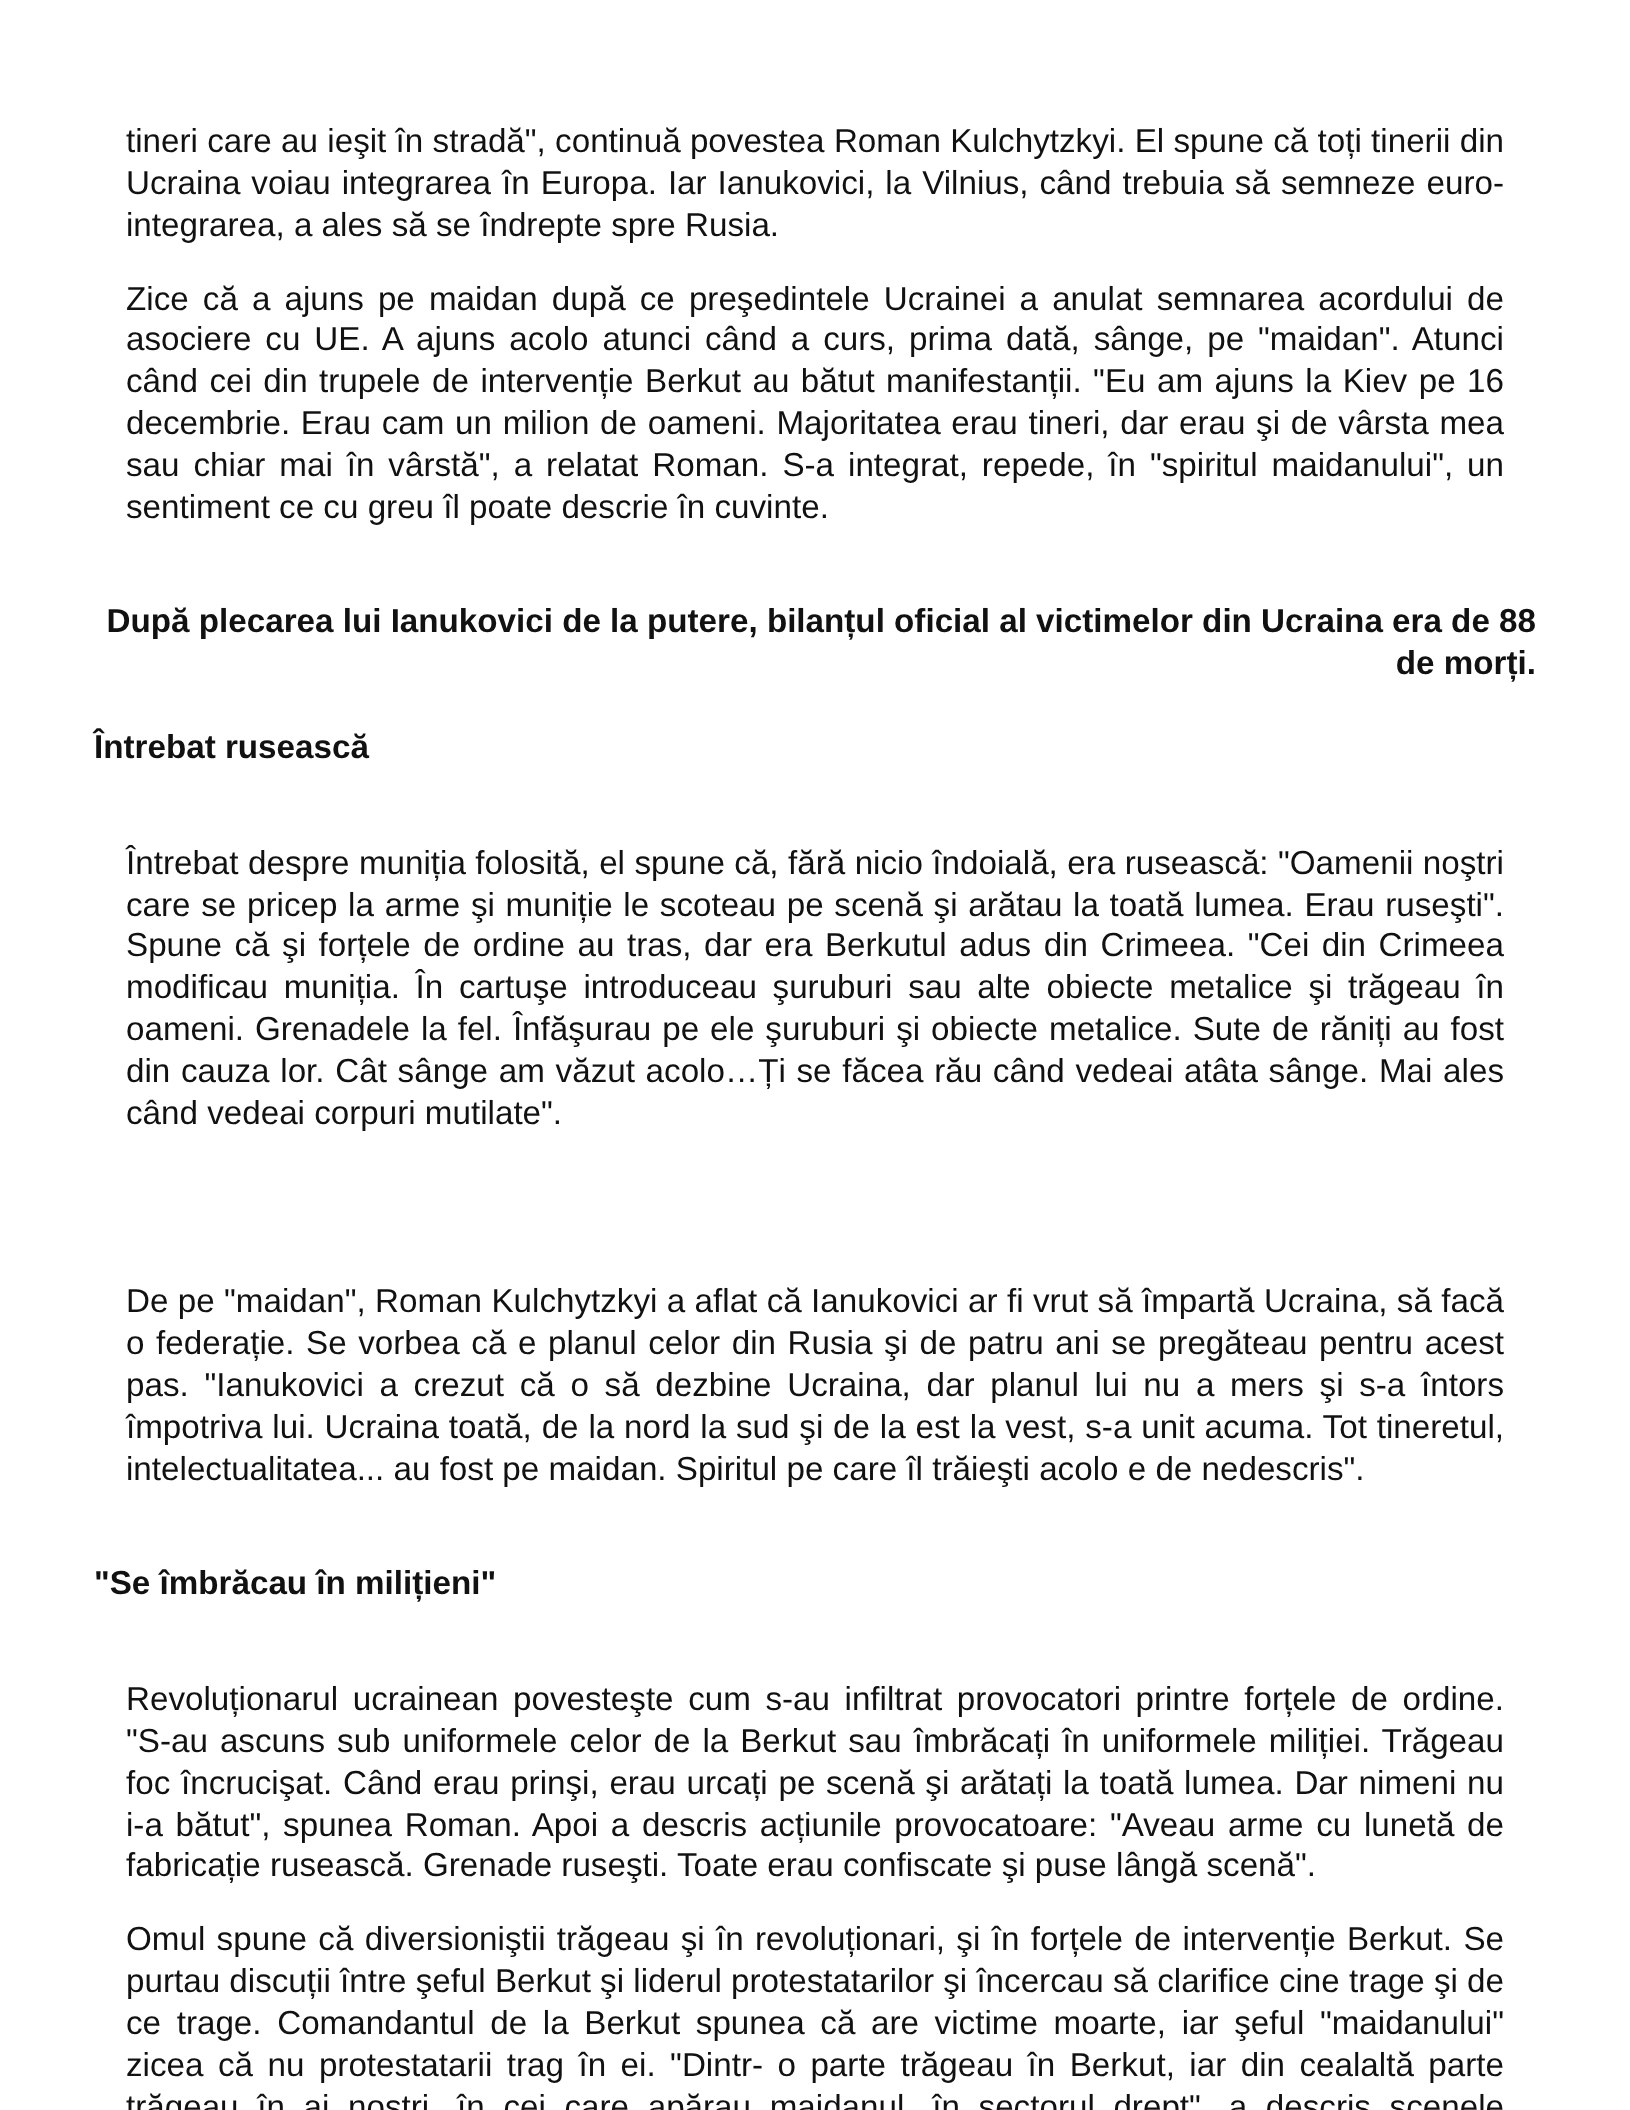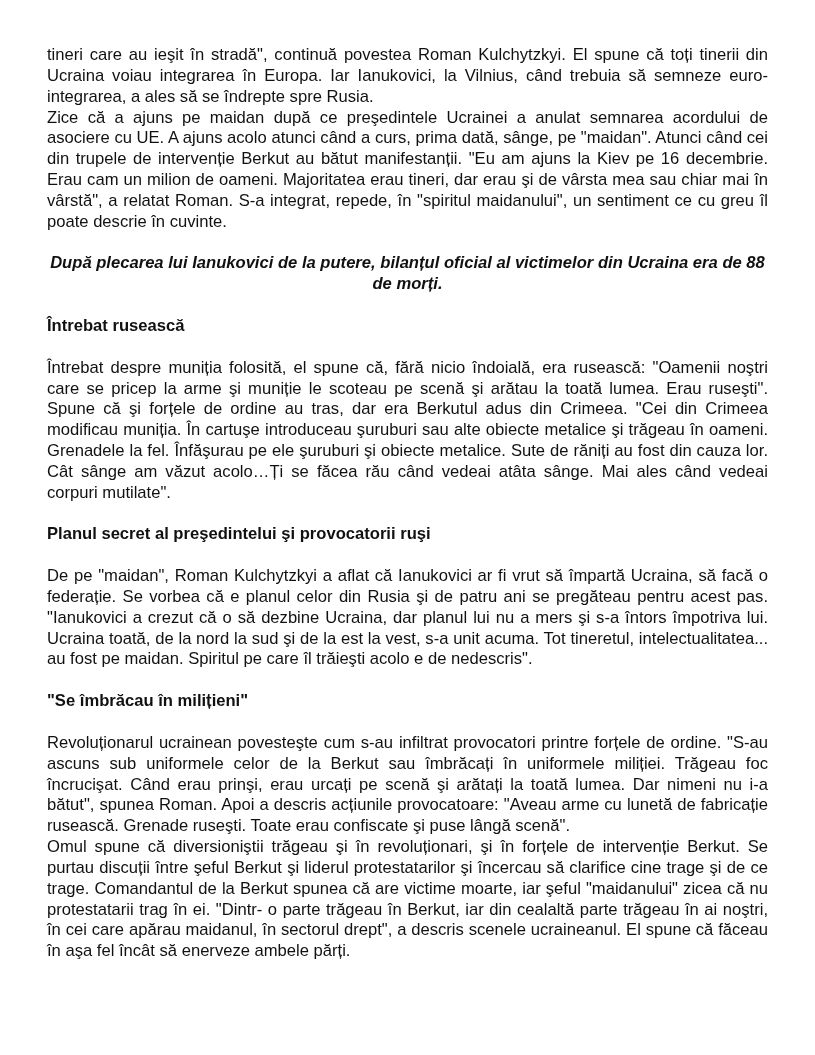--- a/index.html
+++ b/index.html
@@ -2,41 +2,40 @@
 <html><head>
 <meta charset="utf-8">
 <style>
   html, body { margin: 0; padding: 0; background: #ffffff; }
   body { width: 815px; height: 1055px; overflow: hidden; position: relative; }
   .page {
     position: absolute; left: 47px; top: 45px; width: 721px;
     font-family: "Liberation Sans", sans-serif;
     font-size: 16.6px; line-height: 20.85px; color: #111111;
   }
-  .p { margin: 0; text-align: justify; text-align-last: left; }
+  .p { margin: 16px; text-align: justify; text-align-last: left; }
   .blank { height: 20.85px; }
-  .lead { font-weight: bold; font-style: italic; margin: 0; text-align: center; }
+  .lead { font-weight: bold; margin: 0; text-align: right; }
   .h { font-weight: bold; margin: 0; }
 </style>
 </head>
 <body>
 
 <div class="page">
   <p class="p">tineri care au ieşit în stradă", continuă povestea Roman Kulchytzkyi. El spune că toți tinerii din Ucraina voiau integrarea în Europa. Iar Ianukovici, la Vilnius, când trebuia să semneze euro-integrarea, a ales să se îndrepte spre Rusia.</p>
   <p class="p">Zice că a ajuns pe maidan după ce preşedintele Ucrainei a anulat semnarea acordului de asociere cu UE. A ajuns acolo atunci când a curs, prima dată, sânge, pe "maidan". Atunci când cei din trupele de intervenție Berkut au bătut manifestanții. "Eu am ajuns la Kiev pe 16 decembrie. Erau cam un milion de oameni. Majoritatea erau tineri, dar erau şi de vârsta mea sau chiar mai în vârstă", a relatat Roman. S-a integrat, repede, în "spiritul maidanului", un sentiment ce cu greu îl poate descrie în cuvinte.</p>
   <div class="blank"></div>
   <p class="lead">După plecarea lui Ianukovici de la putere, bilanțul oficial al victimelor din Ucraina era de 88 de morți.</p>
   <div class="blank"></div>
 
   <p class="h">Întrebat rusească</p>
   <div class="blank"></div>
   <p class="p">Întrebat despre muniția folosită, el spune că, fără nicio îndoială, era rusească: "Oamenii noştri care se pricep la arme şi muniție le scoteau pe scenă şi arătau la toată lumea. Erau ruseşti". Spune că şi forțele de ordine au tras, dar era Berkutul adus din Crimeea. "Cei din Crimeea modificau muniția. În cartuşe introduceau şuruburi sau alte obiecte metalice şi trăgeau în oameni. Grenadele la fel. Înfăşurau pe ele şuruburi şi obiecte metalice. Sute de răniți au fost din cauza lor. Cât sânge am văzut acolo…Ți se făcea rău când vedeai atâta sânge. Mai ales când vedeai corpuri mutilate".</p>
   <div class="blank"></div>
 
-  <p class="h">Planul secret al preşedintelui şi provocatorii ruşi</p>
   <div class="blank"></div>
   <p class="p">De pe "maidan", Roman Kulchytzkyi a aflat că Ianukovici ar fi vrut să împartă Ucraina, să facă o federație. Se vorbea că e planul celor din Rusia şi de patru ani se pregăteau pentru acest pas. "Ianukovici a crezut că o să dezbine Ucraina, dar planul lui nu a mers şi s-a întors împotriva lui. Ucraina toată, de la nord la sud şi de la est la vest, s-a unit acuma. Tot tineretul, intelectualitatea... au fost pe maidan. Spiritul pe care îl trăieşti acolo e de nedescris".</p>
   <div class="blank"></div>
 
   <p class="h">"Se îmbrăcau în milițieni"</p>
   <div class="blank"></div>
   <p class="p">Revoluționarul ucrainean povesteşte cum s-au infiltrat provocatori printre forțele de ordine. "S-au ascuns sub uniformele celor de la Berkut sau îmbrăcați în uniformele miliției. Trăgeau foc încrucişat. Când erau prinşi, erau urcați pe scenă şi arătați la toată lumea. Dar nimeni nu i-a bătut", spunea Roman. Apoi a descris acțiunile provocatoare: "Aveau arme cu lunetă de fabricație rusească. Grenade ruseşti. Toate erau confiscate şi puse lângă scenă".</p>
   <p class="p">Omul spune că diversioniştii trăgeau şi în revoluționari, şi în forțele de intervenție Berkut. Se purtau discuții între şeful Berkut şi liderul protestatarilor şi încercau să clarifice cine trage şi de ce trage. Comandantul de la Berkut spunea că are victime moarte, iar şeful "maidanului" zicea că nu protestatarii trag în ei. "Dintr- o parte trăgeau în Berkut, iar din cealaltă parte trăgeau în ai noştri, în cei care apărau maidanul, în sectorul drept", a descris scenele ucraineanul. El spune că făceau în aşa fel încât să enerveze ambele părți.</p>
 </div>
 

